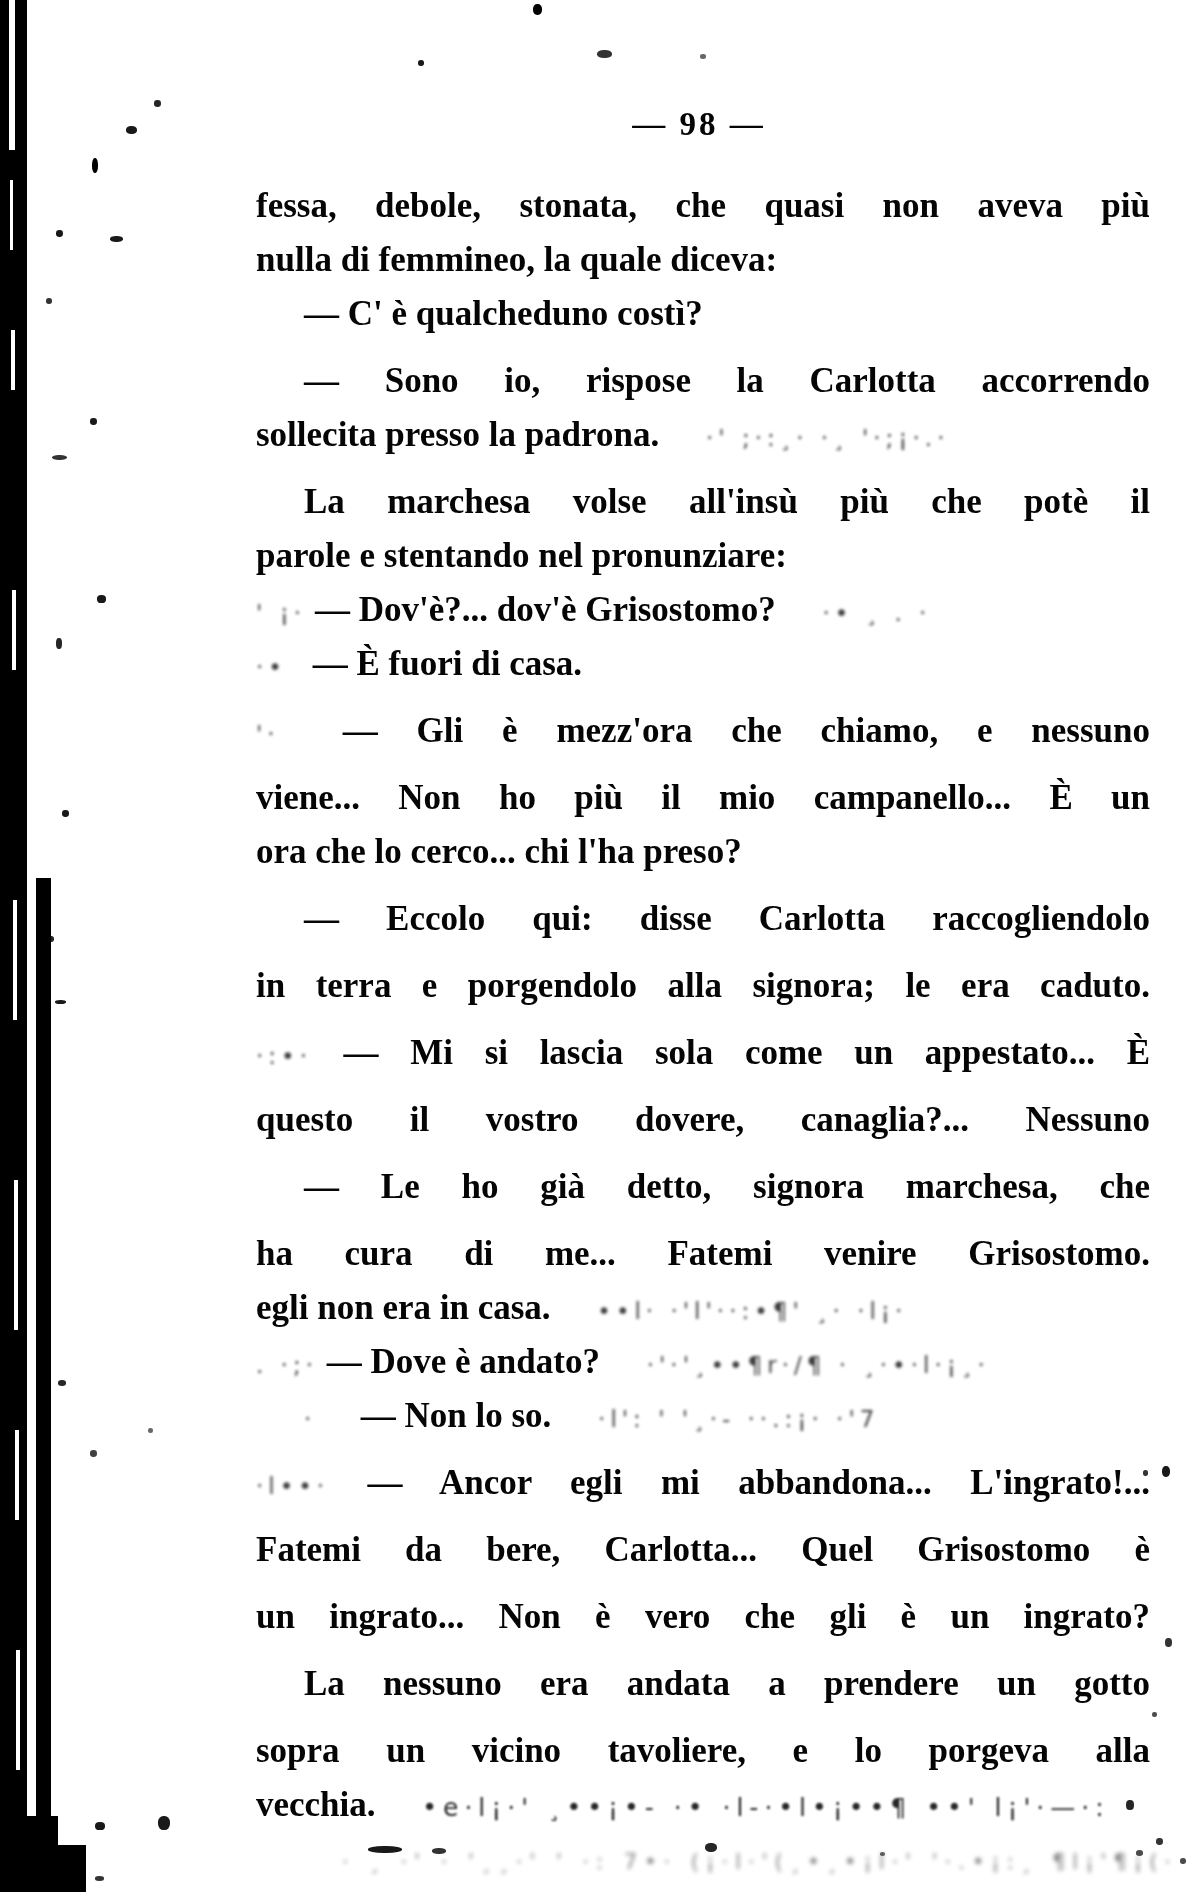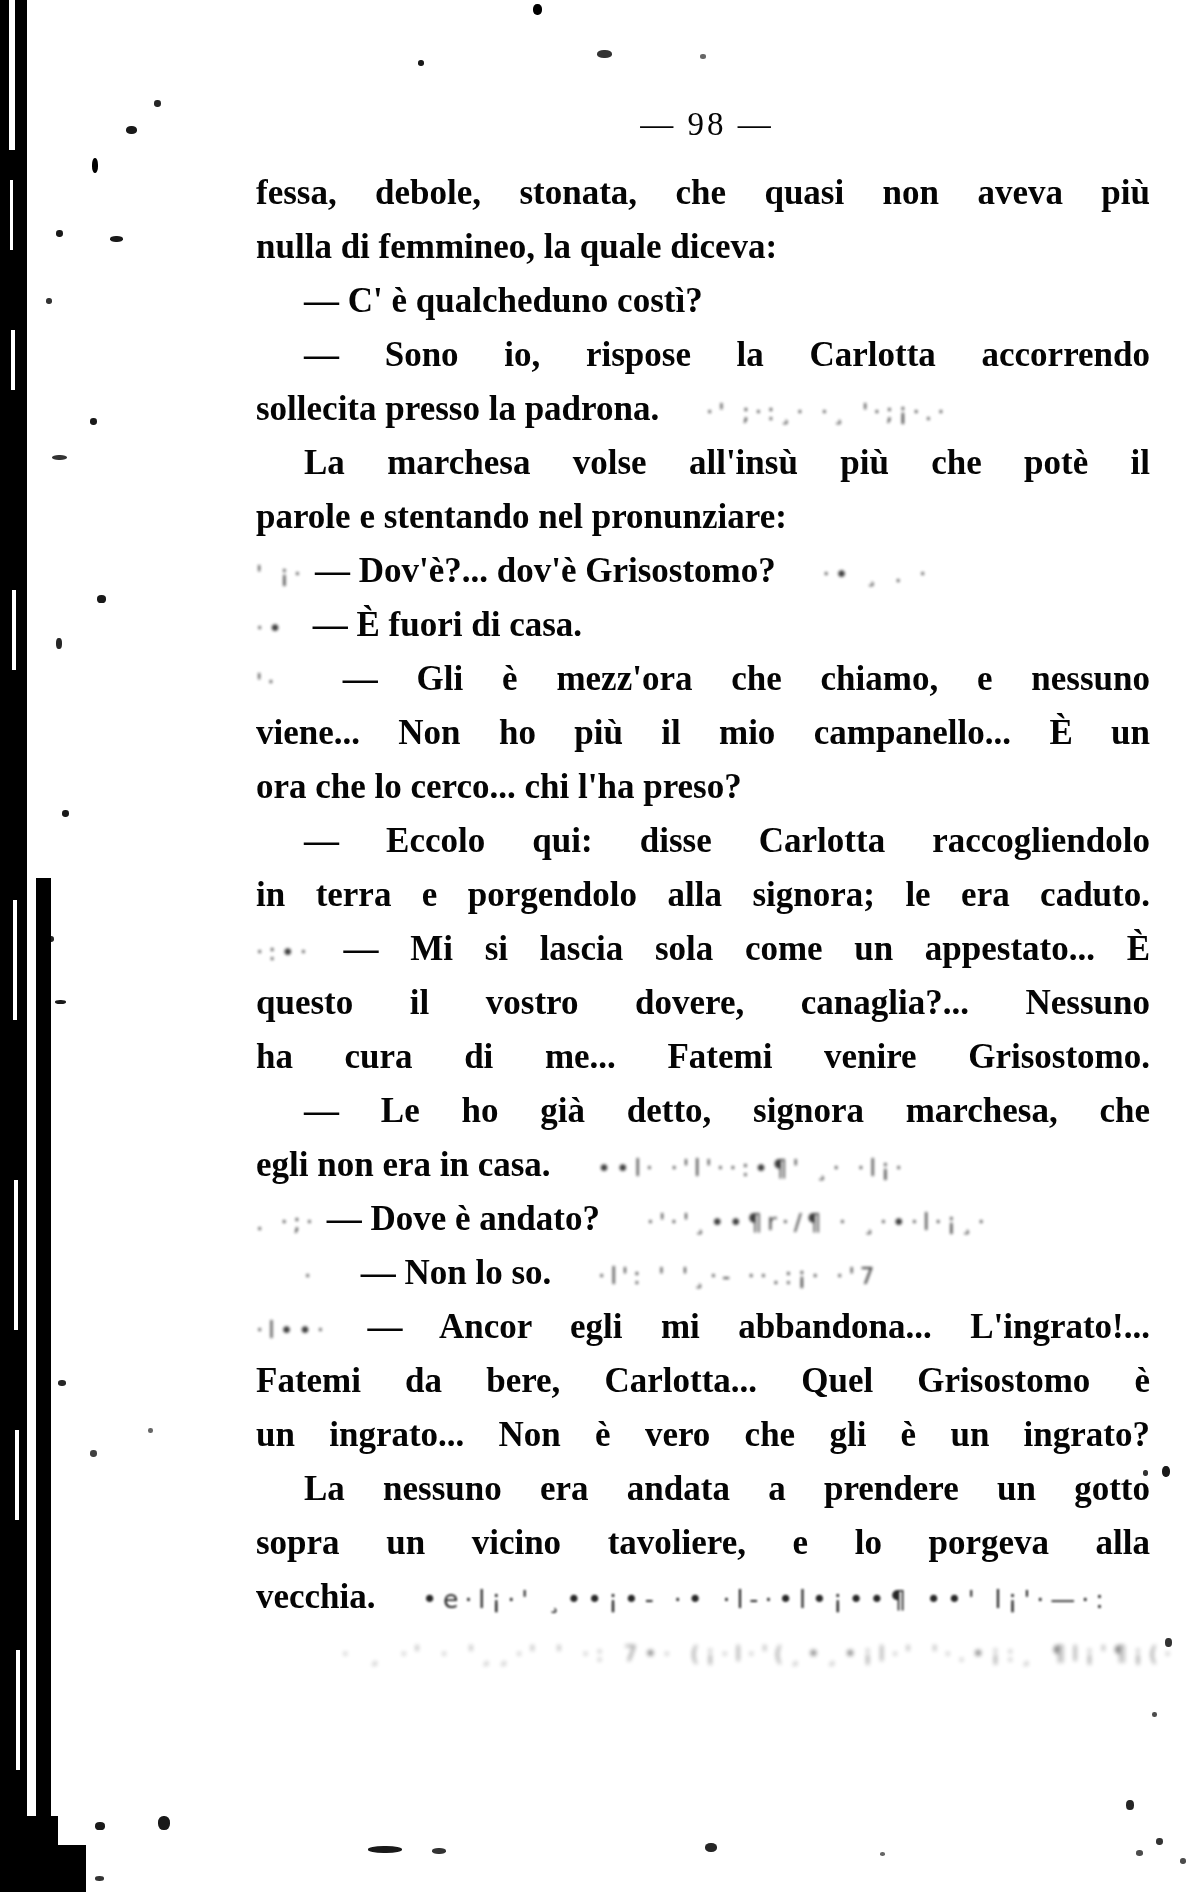--- a/index.html
+++ b/index.html
@@ -11,30 +11,30 @@
   
   .edge-band  { position:absolute; left:0; top:0; width:27px; height:1892px; background:#000; }
   .edge-band2 { position:absolute; left:36px; top:878px; width:15px; height:1014px; background:#000; }
   .blob { position:absolute; background:#000; }
   .blob-a { left:0; bottom:0;    width:86px; height:47px; }
   .blob-b { left:0; bottom:44px; width:58px; height:32px; }
   .band-streak { position:absolute; background:#fff; }
   .speck { position:absolute; background:#000; border-radius:45%; }
 
   .page-number {
-    position:absolute; left:260px; top:106px; width:894px; height:44px;
-    text-align:center; font-size:33px; font-weight:normal; letter-spacing:3px;
+    position:absolute; left:252px; top:106px; width:894px; height:44px;
+    text-align:center; font-size:33px; font-weight:bold; letter-spacing:3px;
   }
   .text-block { position:absolute; left:256px; top:166px; width:894px; }
   .line {
     height:54px; line-height:54px; font-size:35px; font-weight:bold;
     text-align:left; position:relative;
   }
   .line:not(.justify) { white-space:nowrap; }
-  .line.justify { text-align:justify; text-align-last:justify; }
+  .line.justify { text-align:justify; text-align-last:justify;margin-top:13px; }
   .line.indent1 { text-indent:48px; }
 
   .smudge {
     font-family:"DejaVu Sans","Liberation Sans",sans-serif; font-weight:normal;
     font-size:23px; letter-spacing:5px; color:#1b1b1b;
     filter:blur(1.4px); opacity:.85; vertical-align:middle; text-indent:0;
   }
   .smudge.pre  { display:inline-block; min-width:48px; }
   .smudge.post { margin-left:38px; }
   .line.darkpost .smudge.post { filter:blur(1px); opacity:.95; font-size:25px; letter-spacing:6px; }
@@ -125,28 +125,28 @@
       <div class="line justify">
     <span class="smudge pre">·:•·</span>
     <span class="line-text">— Mi si lascia sola come un appestato... È</span>
     
   </div>
       <div class="line justify">
     
     <span class="line-text">questo il vostro dovere, canaglia?... Nessuno</span>
     
   </div>
+      <div class="line justify indent1">
+    
+    <span class="line-text">— Le ho già detto, signora marchesa, che</span>
+    
+  </div>
       <div class="line justify">
     
     <span class="line-text">ha cura di me... Fatemi venire Grisostomo.</span>
-    
-  </div>
-      <div class="line justify indent1">
-    
-    <span class="line-text">— Le ho già detto, signora marchesa, che</span>
     
   </div>
       <div class="line">
     
     <span class="line-text">egli non era in casa.</span>
     <span class="smudge post">••l· ·'l'··:•¶' ¸· ·l¡·</span>
   </div>
       <div class="line">
     <span class="smudge pre">. ·;·</span>
     <span class="line-text">— Dove è andato?</span>

